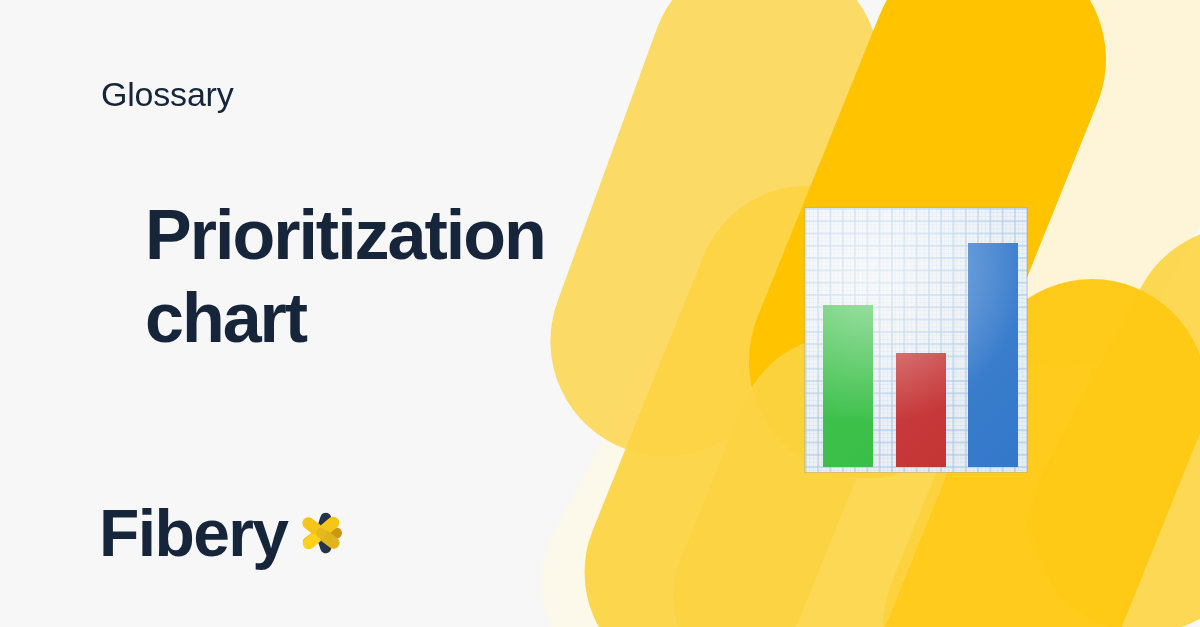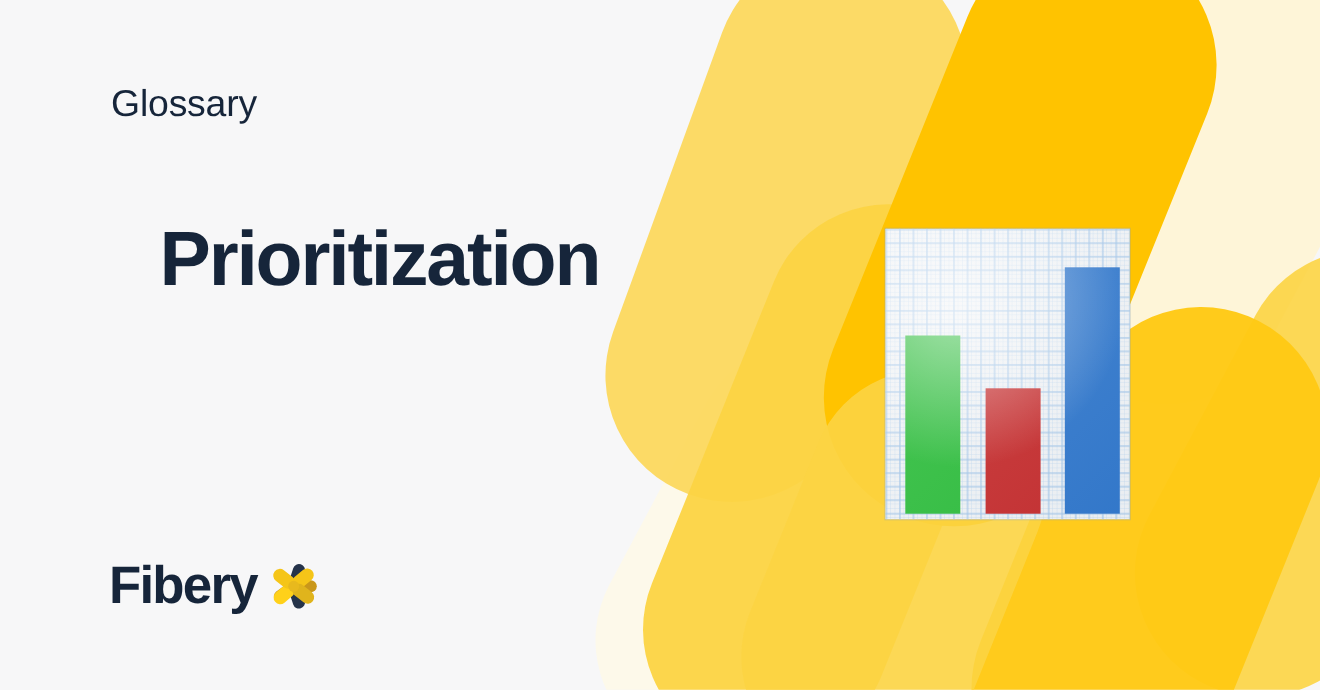--- a/index.html
+++ b/index.html
@@ -70,21 +70,21 @@
   
   .brand {
     position: absolute;
     left: 99px;
     top: 505px;
     display: flex;
     align-items: center;
     height: 56px;
   }
   .brand-word {
-    font-size: 48px;
+    font-size: 66px;
     line-height: 56px;
     font-weight: 700;
     letter-spacing: -1.6px;
     color: #16253a;
   }
   .brand-mark {
     margin-left: 10px;
     width: 48px;
     height: 48px;
     display: block;
@@ -167,20 +167,21 @@
       <div class="bar" style="left:91px; width:50px; height:114px; background:#bf0b0b;"></div>
       <div class="bar" style="left:163px; width:50px; height:224px; background:#1062c4;"></div>
     </div>
   </div>
 
   <div id="content">
     <div class="eyebrow">Glossary</div>
 
     <h1 class="headline">
       <span class="ln">Prioritization</span>
+      <span class="ln">chart</span>
     </h1>
 
     <div class="brand">
       <span class="brand-word">Fibery</span>
       <svg class="brand-mark" viewBox="0 0 48 48" aria-hidden="true">
         <g transform="translate(24,24)">
           <rect x="-5.5" y="-21" width="11" height="21" rx="5.5" transform="rotate(18)" fill="#25334a"></rect>
           <rect x="-5.5" y="-21" width="11" height="21" rx="5.5" transform="rotate(162)" fill="#25334a"></rect>
           <rect x="-5.5" y="-21" width="11" height="21" rx="5.5" transform="rotate(90)" fill="#c9971a"></rect>
           <rect x="-5.5" y="-21" width="11" height="21" rx="5.5" transform="rotate(234)" fill="#c9971a"></rect>

